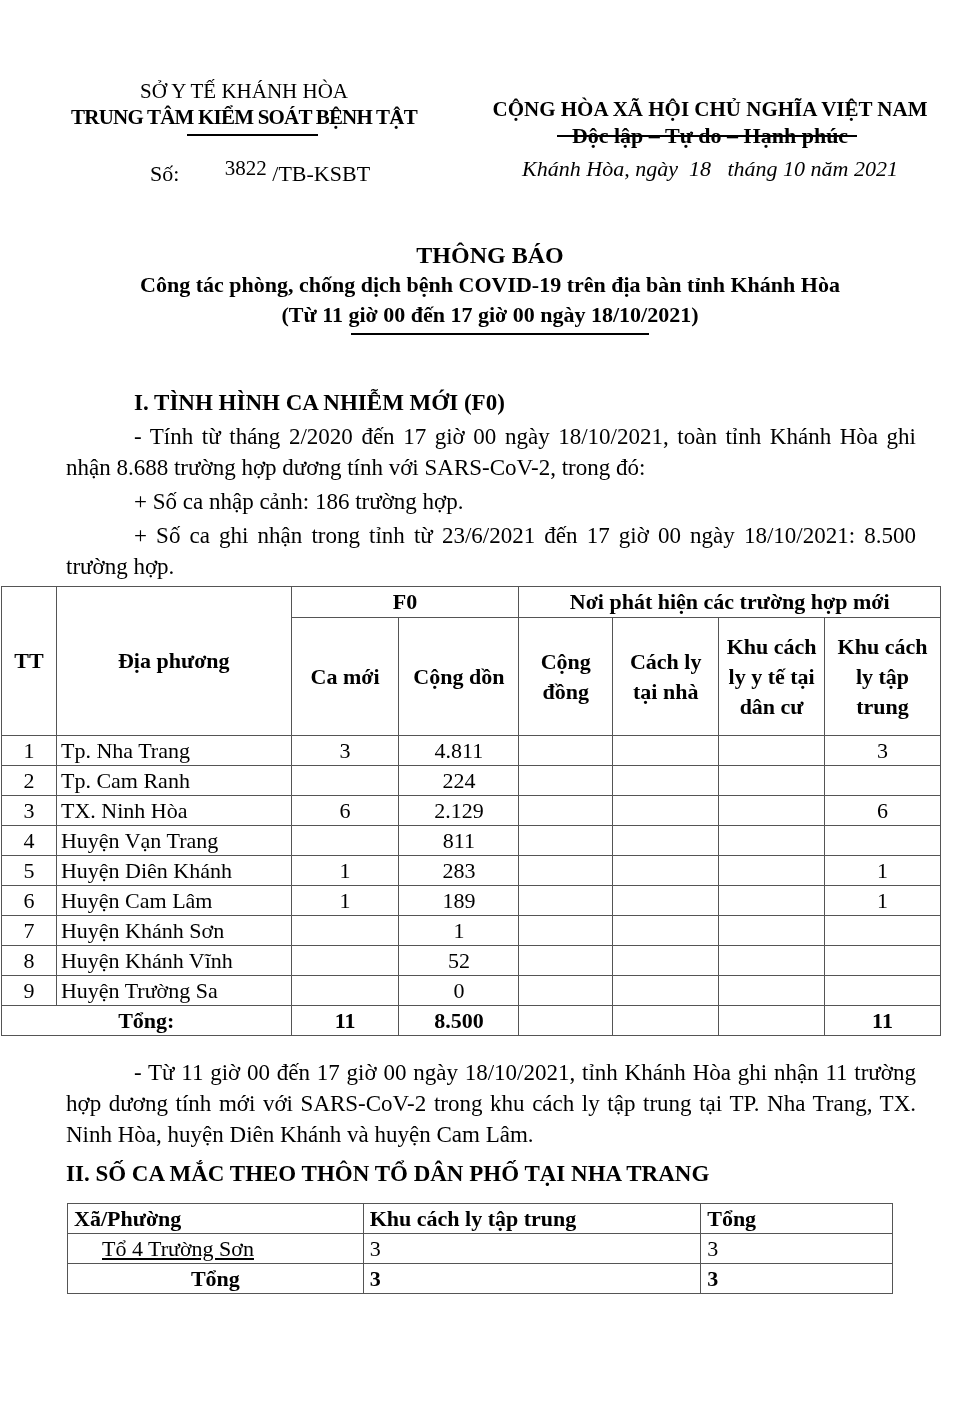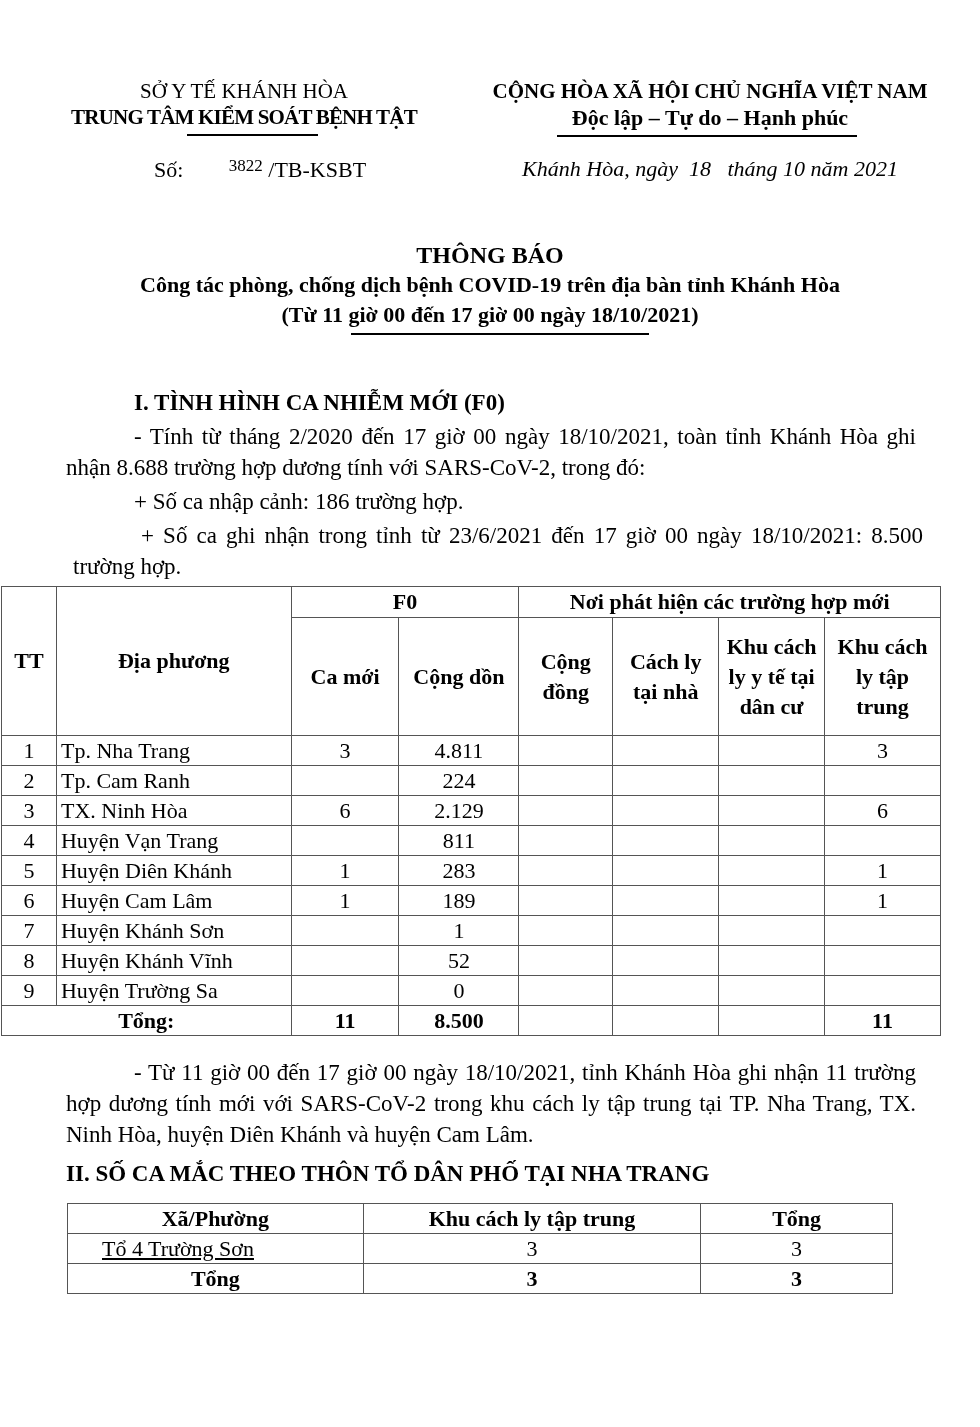--- a/index.html
+++ b/index.html
@@ -2,43 +2,43 @@
 <html><head>
 <meta charset="utf-8">
 <style>
   html, body { margin:0; padding:0; background:#ffffff; }
   body { width:980px; height:1427px; position:relative; overflow:hidden;
          font-family:"Liberation Serif", "DejaVu Serif", serif; color:#000; }
   .abs { position:absolute; }
   .center { text-align:center; }
   .bold { font-weight:bold; }
   .header-left { left:44px; top:78px; width:400px; text-align:center; }
-  .header-right { left:470px; top:78px; width:480px; text-align:center; }
+  .header-right { left:470px; top:96px; width:480px; text-align:center; }
   .hl1 { font-size:21px; line-height:26px; }
   .hl2 { font-size:21px; line-height:26px; font-weight:bold; letter-spacing:-0.8px; }
   .hr1 { font-size:21px; line-height:26px; font-weight:bold; }
   .hr2 { font-size:22px; line-height:28px; font-weight:bold; }
   .rule { position:absolute; height:2px; background:#000; }
   .docno { left:60px; top:156px; width:400px; text-align:center; font-size:22px; }
-  .docno sup { font-size:17px; vertical-align:6px;margin-left:40px; }
+  .docno sup { font-size:21px; vertical-align:6px;margin-left:40px; }
   .place { left:470px; top:156px; width:480px; text-align:center; font-size:22px; font-style:italic; }
   .title-block { left:40px; top:240px; width:900px; text-align:center; font-weight:bold; }
   .t1 { font-size:24px; line-height:30px; }
   .t2 { font-size:22px; line-height:30px; }
   .para { left:66px; width:850px; font-size:23px; line-height:31px; text-align:justify; }
   .indent { text-indent:68px; }
   .sec { font-size:23px; font-weight:bold; }
   table { border-collapse:collapse; }
   .t-main { position:absolute; left:1px; top:586px; width:940px; font-size:22px; }
   .t-main td, .t-main th { border:1.5px solid #555; padding:0 4px; }
   .t-main th { font-weight:bold; line-height:30px; }
   .t-main td { height:29px; line-height:29px; text-align:center; }
   .t-main td.name { text-align:left; }
   .t-sub { position:absolute; left:67px; top:1203px; width:826px; font-size:22px; }
-  .t-sub td, .t-sub th { border:1.5px solid #555; height:29px; line-height:29px; padding:0 6px; text-align:center; }
+  .t-sub td, .t-sub th { border:1.5px solid #555; height:29px; line-height:29px; padding:0 6px; text-align:left; }
   .t-sub th { font-weight:bold; }
 </style>
 </head>
 <body>
 
 <div class="abs header-left">
   <div class="hl1">SỞ Y TẾ KHÁNH HÒA</div>
   <div class="hl2">TRUNG TÂM KIỂM SOÁT BỆNH TẬT</div>
 </div>
 <div class="rule" style="left:187px; top:134px; width:131px;"></div>
@@ -61,21 +61,21 @@
   <div class="t2">Công tác phòng, chống dịch bệnh COVID-19 trên địa bàn tỉnh Khánh Hòa</div>
   <div class="t2">(Từ 11 giờ 00 đến 17 giờ 00 ngày 18/10/2021)</div>
 </div>
 <div class="rule" style="left:351px; top:333px; width:298px;"></div>
 
 <div class="abs para" style="top:387px;">
   <div class="sec indent">I. TÌNH HÌNH CA NHIỄM MỚI (F0)</div>
 </div>
 <div class="abs para indent" style="top:421px;">- Tính từ tháng 2/2020 đến 17 giờ 00 ngày 18/10/2021, toàn tỉnh Khánh Hòa ghi nhận 8.688 trường hợp dương tính với SARS-CoV-2, trong đó:</div>
 <div class="abs para indent" style="top:486px;">+ Số ca nhập cảnh: 186 trường hợp.</div>
-<div class="abs para indent" style="top:520px;margin-left:7px;">+ Số ca ghi nhận trong tỉnh từ 23/6/2021 đến 17 giờ 00 ngày 18/10/2021: 8.500 trường hợp.</div>
+<div class="abs para indent" style="top:520px;">+ Số ca ghi nhận trong tỉnh từ 23/6/2021 đến 17 giờ 00 ngày 18/10/2021: 8.500 trường hợp.</div>
 
 <table class="t-main">
   <colgroup>
     <col style="width:55px">
       <col style="width:235px">
       <col style="width:108px">
       <col style="width:120px">
     <col style="width:94px">
       <col style="width:106px">
       <col style="width:106px">

